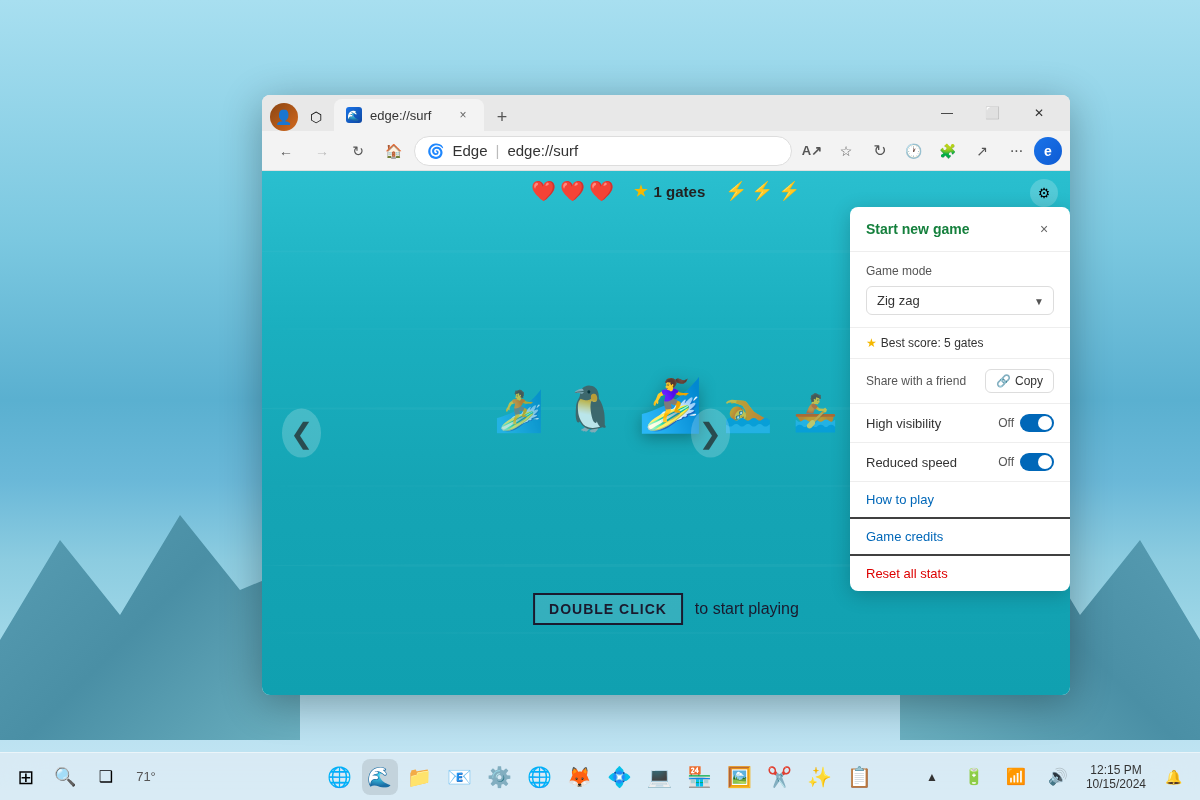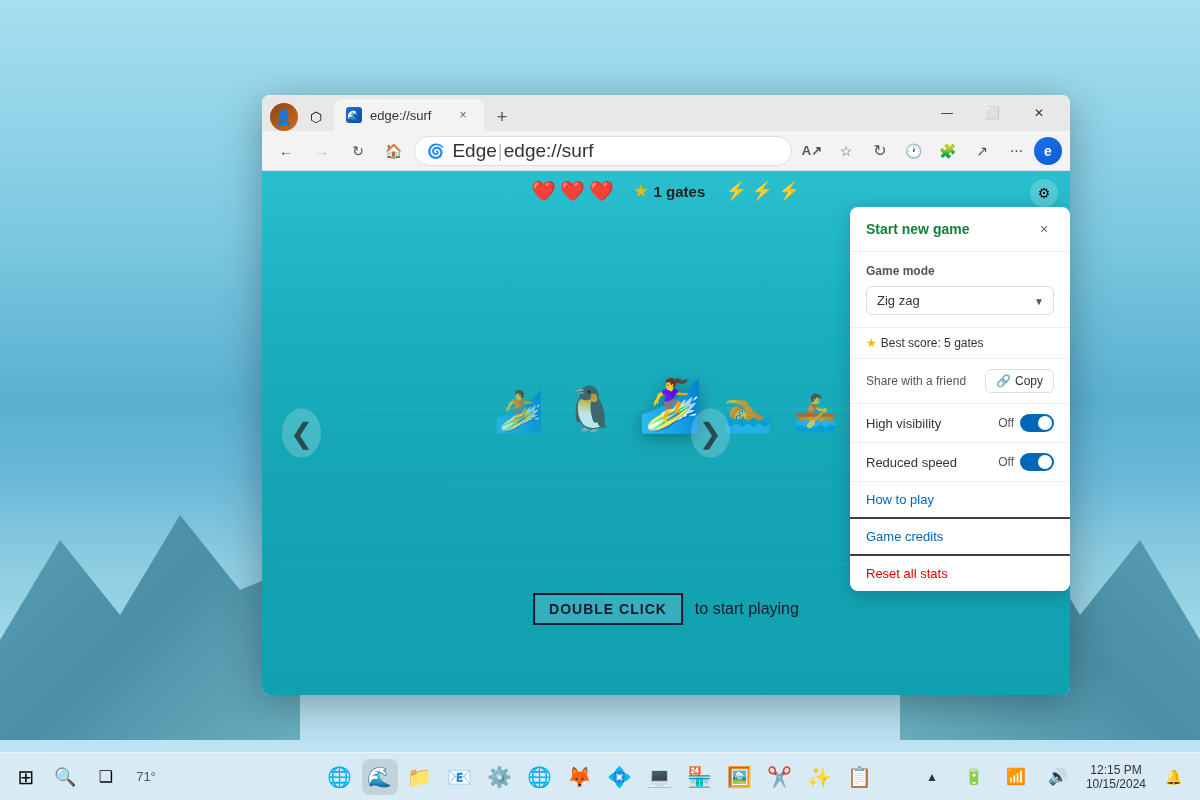--- a/index.html
+++ b/index.html
@@ -202,22 +202,22 @@
       display: flex;
       align-items: center;
       padding: 0 12px;
       gap: 8px;
       font-size: 13px;
       color: #333;
     }
     .address-text {
       display: flex;
       align-items: center;
-      gap: 1px;
-      font-size: 19px;
+      gap: 8px;
+      font-size: 15px;
     }
     .address-divider {
       color: #bbb;
     }
     .nav-right {
       display: flex;
       align-items: center;
       gap: 2px;
     }
     .edge-icon {
@@ -413,21 +413,20 @@
       cursor: pointer;
     }
     .settings-section {
       padding: 12px 16px;
       border-bottom: 1px solid #eee;
     }
     .settings-label {
       font-size: 12px;
       color: #555;
       margin-bottom: 8px;
-      font-weight: bold;
     }
     .settings-select-wrapper {
       position: relative;
     }
     .settings-select-wrapper select {
       width: 100%;
       padding: 6px 10px;
       border: 1px solid #ddd;
       border-radius: 6px;
       font-size: 13px;

